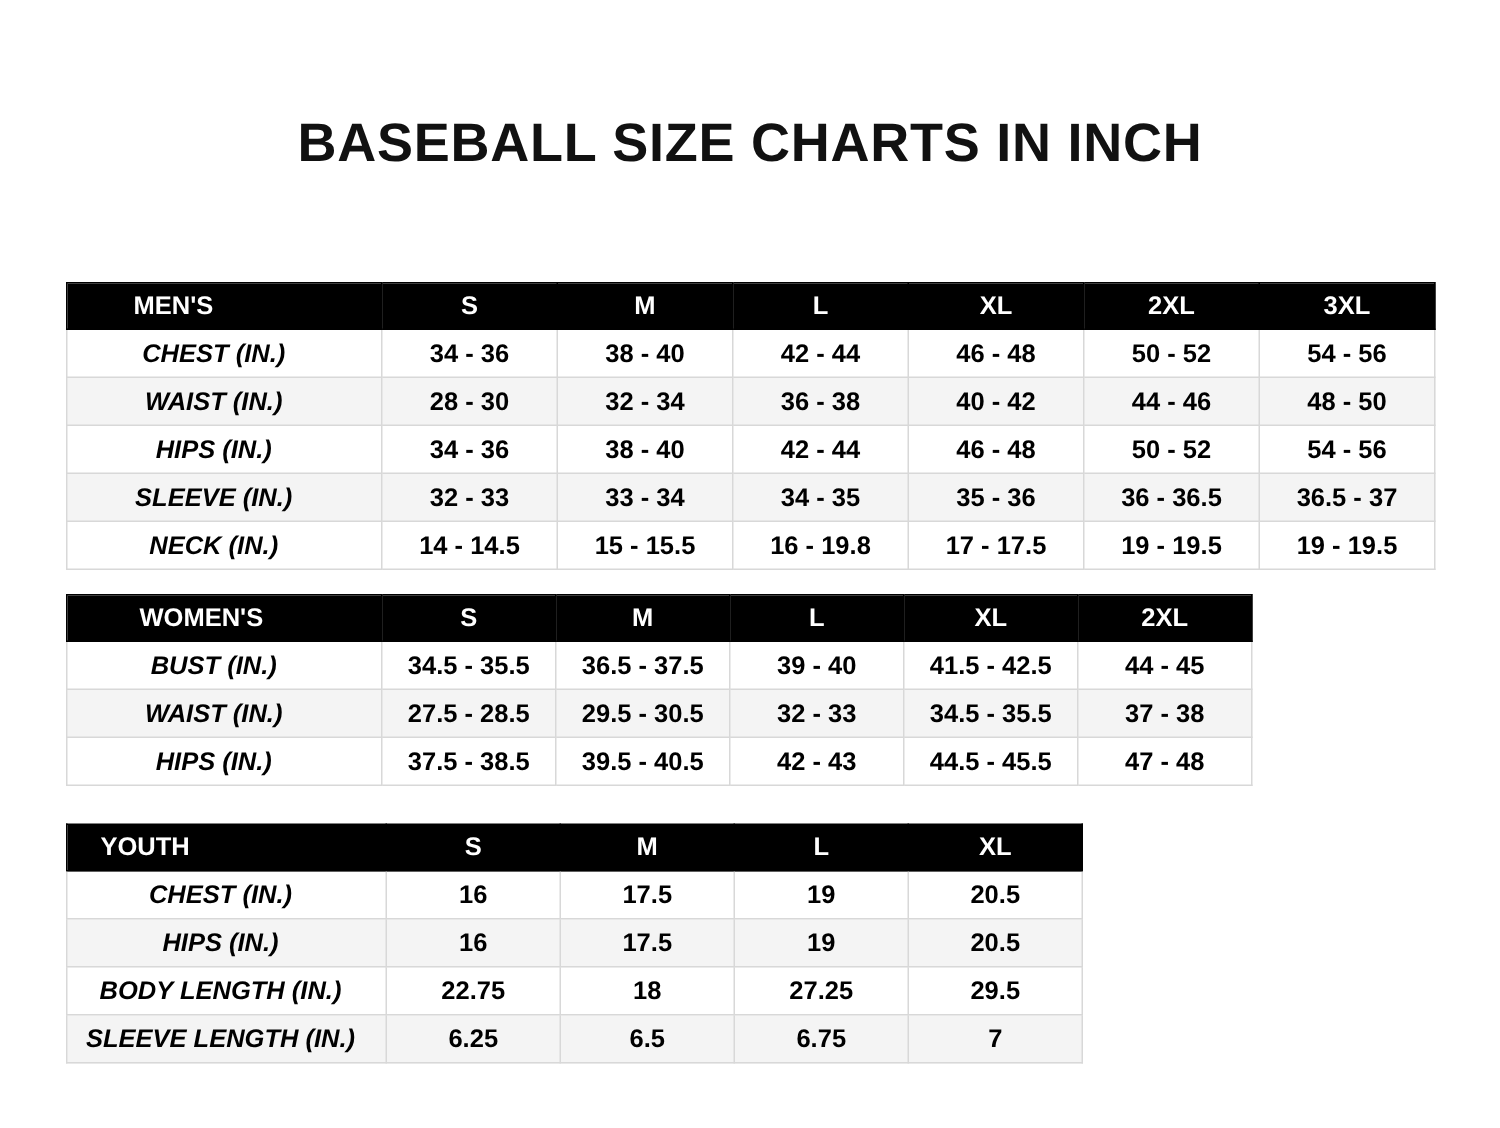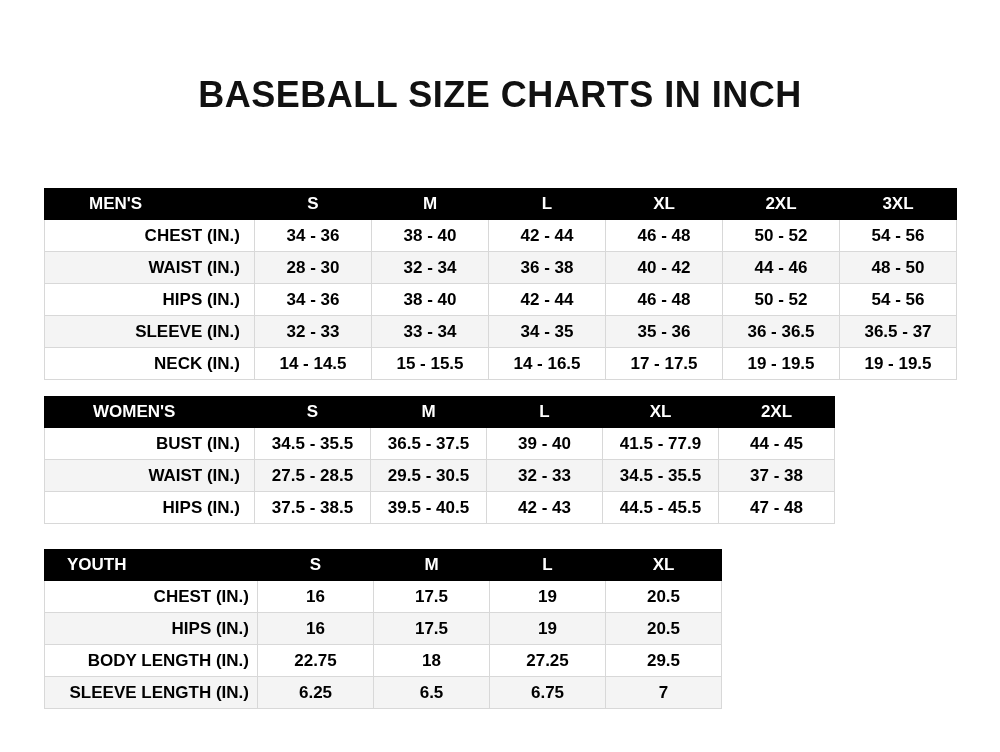--- a/index.html
+++ b/index.html
@@ -53,22 +53,23 @@
     color: #ffffff;
     border: 1px solid #000000;
     font-size: 17px;
     height: 30px;
   }
   .chart thead th.rowlabel-head {
     text-align: left;
     padding-left: 44px;
   }
   .chart tbody td.rowlabel {
-    text-align: right;
+    text-align: center;
     padding-right: 14px;
+    font-style: italic;
   }
   .chart tbody tr.alt td {
     background: #f4f4f4;
   }
 
   
   #mens-chart { top: 188px; left: 44px; width: 912px; }
   #mens-chart col.lab { width: 210px; }
   #mens-chart col.sz  { width: 117px; }
 
@@ -148,21 +149,21 @@
         <td>33 - 34</td>
         <td>34 - 35</td>
         <td>35 - 36</td>
         <td>36 - 36.5</td>
         <td>36.5 - 37</td>
       </tr>
       <tr>
         <td class="rowlabel">NECK (IN.)</td>
         <td>14 - 14.5</td>
         <td>15 - 15.5</td>
-        <td>14 - 16.5</td>
+        <td>16 - 19.8</td>
         <td>17 - 17.5</td>
         <td>19 - 19.5</td>
         <td>19 - 19.5</td>
       </tr>
     </tbody>
   </table>
 
   <table class="chart" id="womens-chart">
     <colgroup>
       <col class="lab">
@@ -181,21 +182,21 @@
         <th>XL</th>
         <th>2XL</th>
       </tr>
     </thead>
     <tbody>
       <tr>
         <td class="rowlabel">BUST (IN.)</td>
         <td>34.5 - 35.5</td>
         <td>36.5 - 37.5</td>
         <td>39 - 40</td>
-        <td>41.5 - 77.9</td>
+        <td>41.5 - 42.5</td>
         <td>44 - 45</td>
       </tr>
       <tr class="alt">
         <td class="rowlabel">WAIST (IN.)</td>
         <td>27.5 - 28.5</td>
         <td>29.5 - 30.5</td>
         <td>32 - 33</td>
         <td>34.5 - 35.5</td>
         <td>37 - 38</td>
       </tr>

